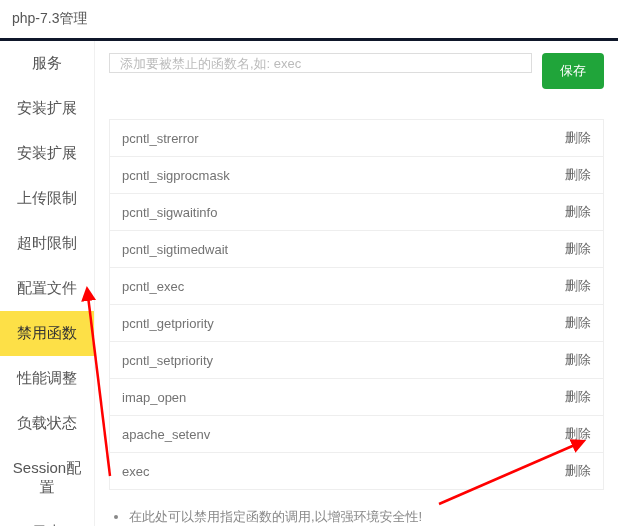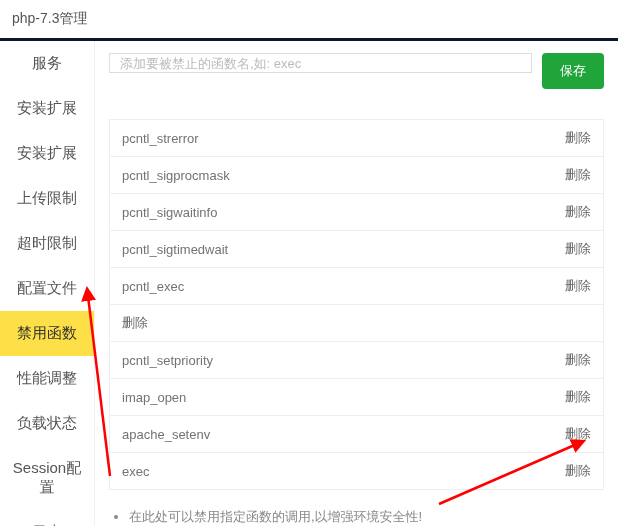--- a/index.html
+++ b/index.html
@@ -149,20 +149,21 @@
         </div>
         <div class="func-row">
           <span class="func-name">pcntl_sigtimedwait</span>
           <span class="del-link">删除</span>
         </div>
         <div class="func-row">
           <span class="func-name">pcntl_exec</span>
           <span class="del-link">删除</span>
         </div>
         <div class="func-row">
+          <span class="func-name">pcntl_getpriority</span>
           <span class="del-link">删除</span>
         </div>
         <div class="func-row">
           <span class="func-name">pcntl_setpriority</span>
           <span class="del-link">删除</span>
         </div>
         <div class="func-row">
           <span class="func-name">imap_open</span>
           <span class="del-link">删除</span>
         </div>

